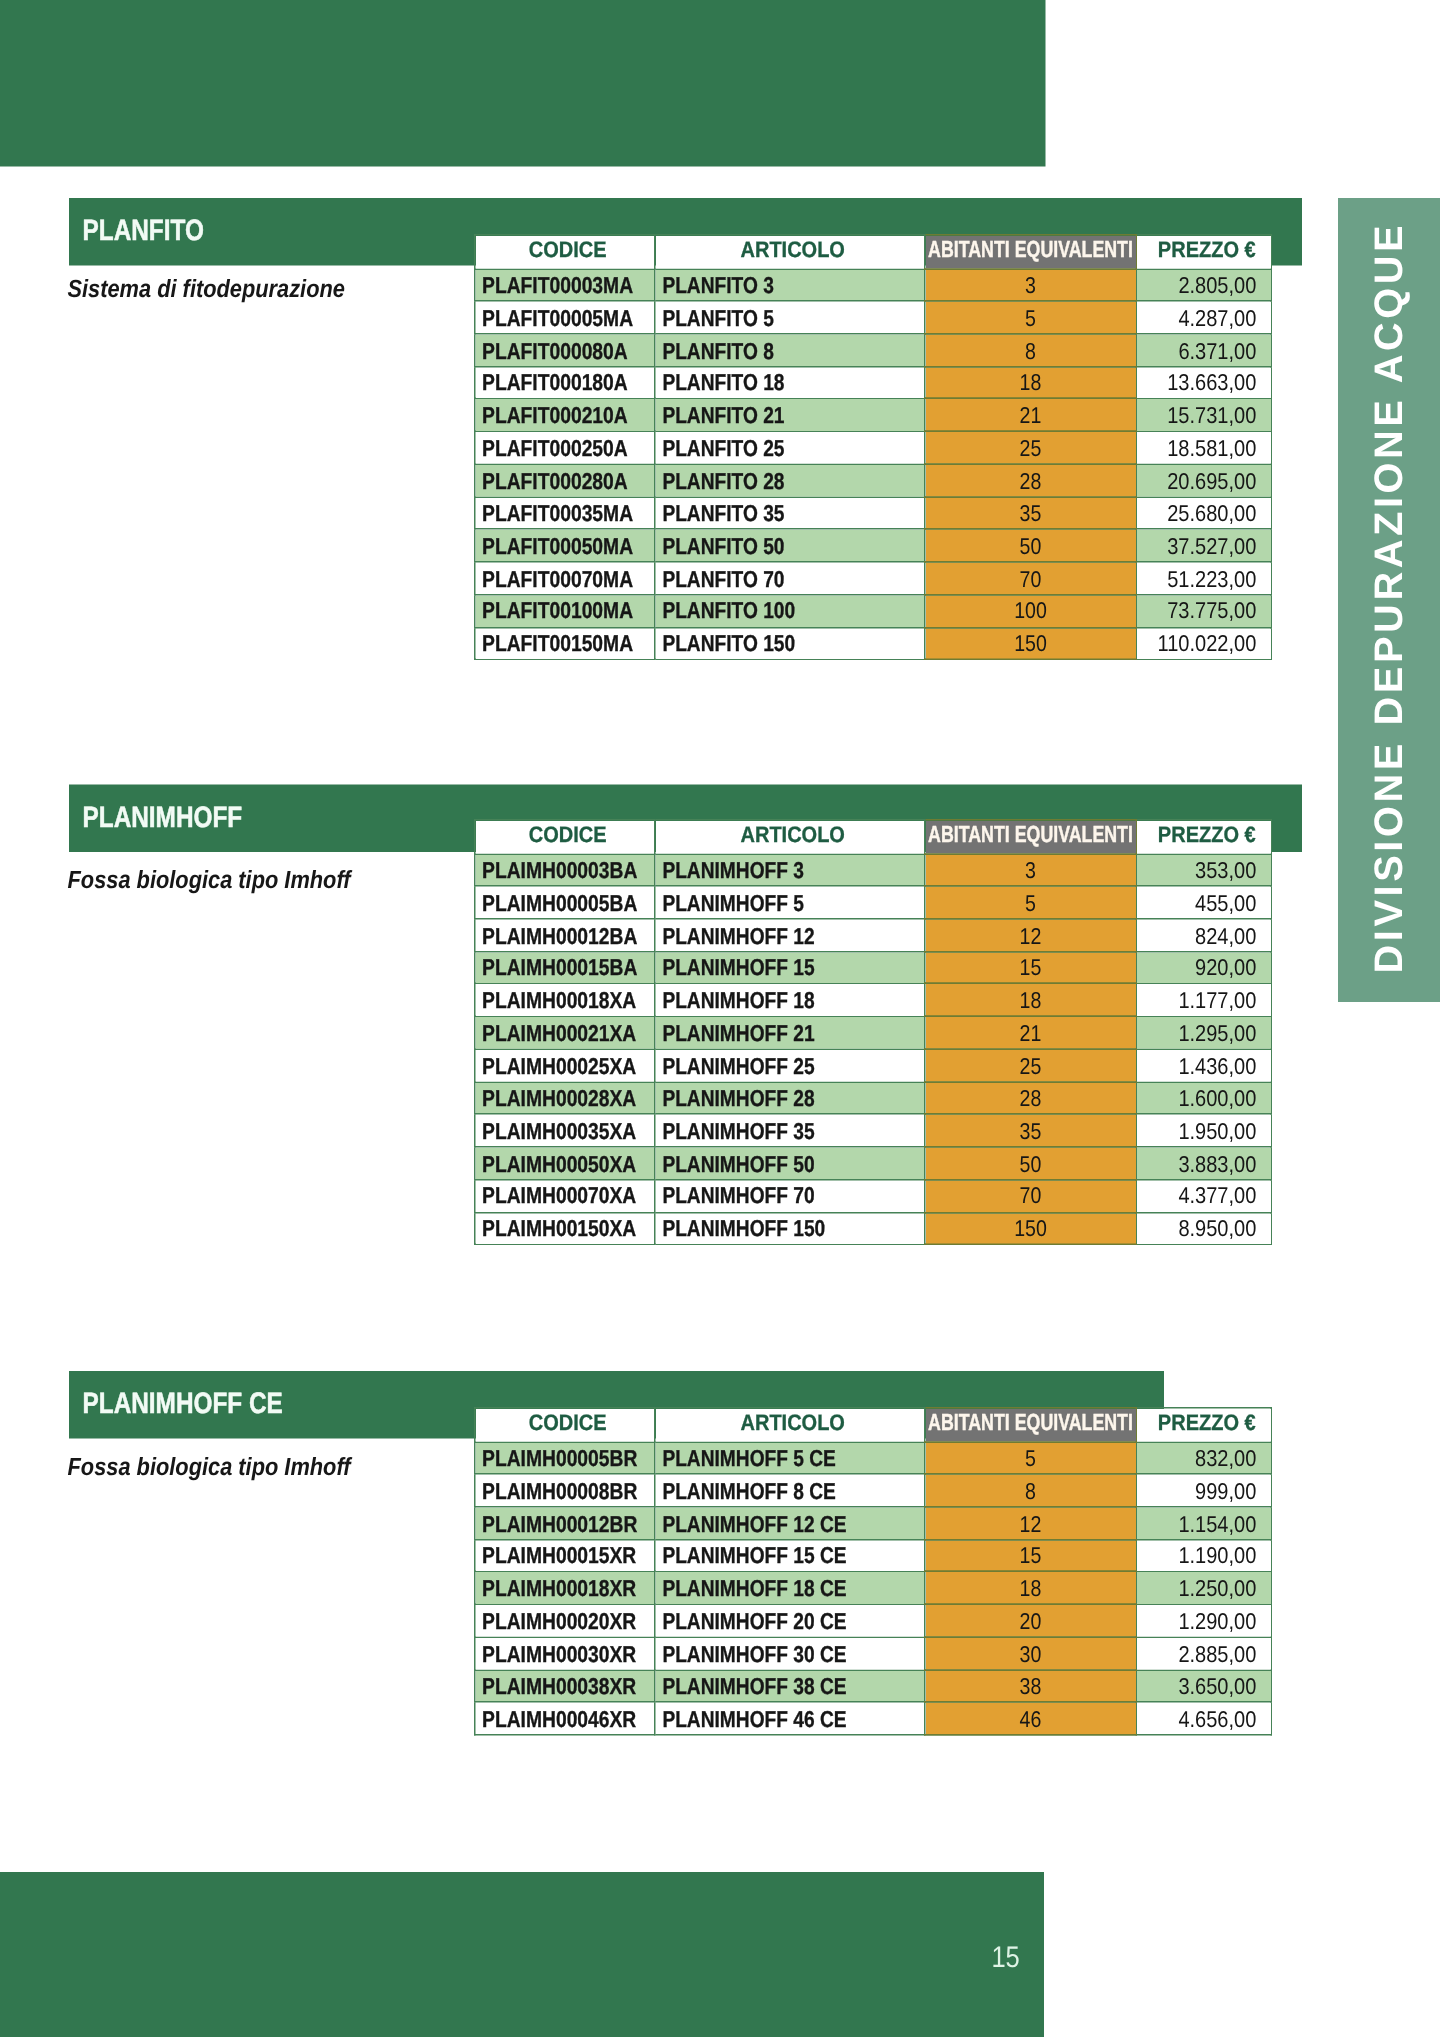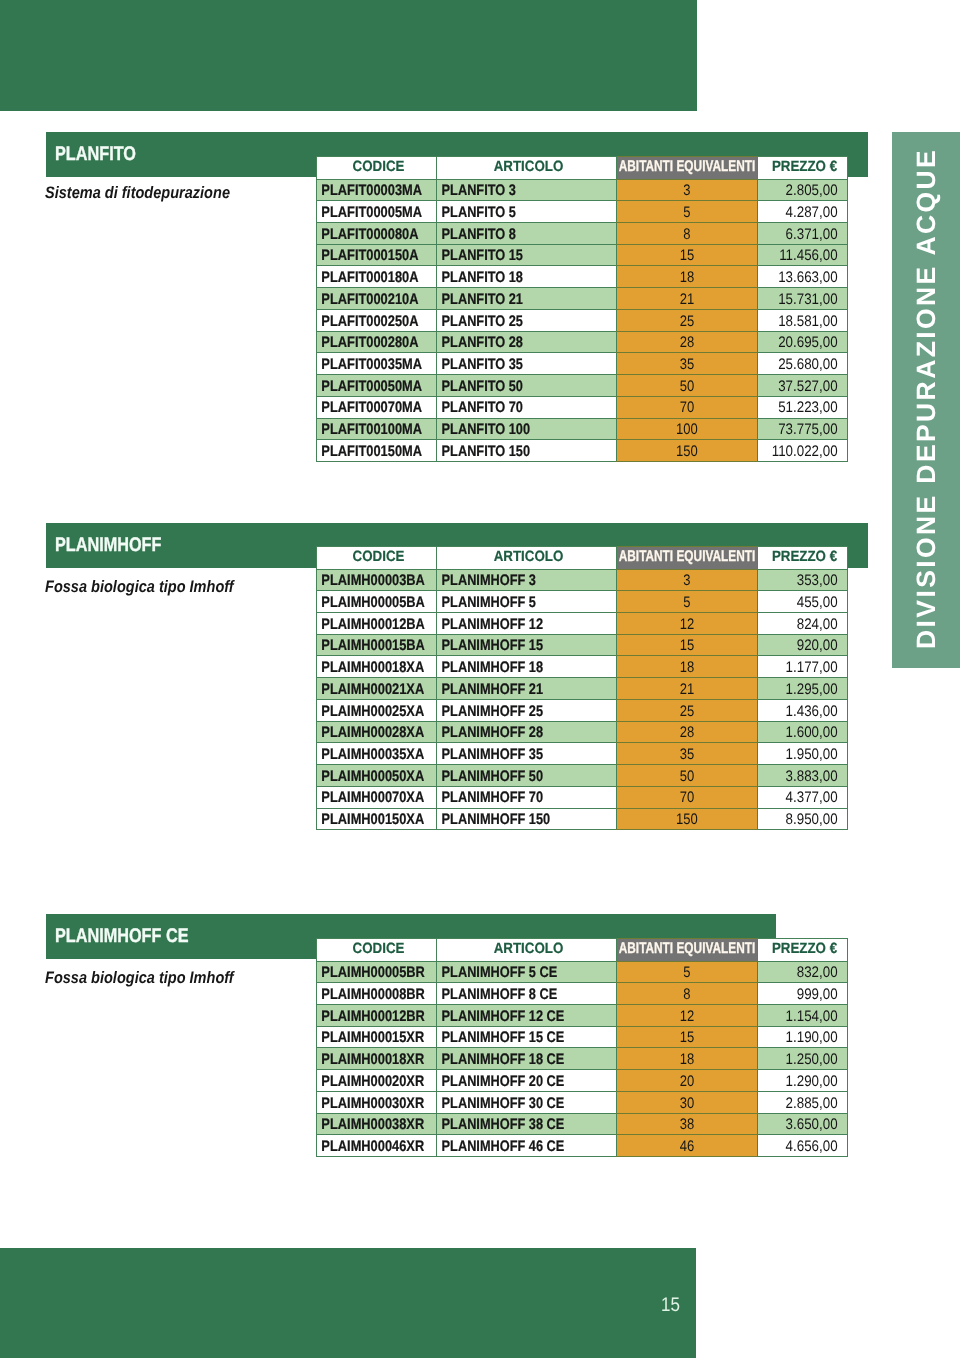--- a/index.html
+++ b/index.html
@@ -119,34 +119,20 @@
           <td class="c2">
             <i>PLANFITO 8</i>
           </td>
           <td class="c3">
             <i>8</i>
           </td>
           <td class="c4">
             <i>6.371,00</i>
           </td>
         </tr>
-      <tr class="alt">
-          <td class="c1">
-            <i>PLAFIT000150A</i>
-          </td>
-          <td class="c2">
-            <i>PLANFITO 15</i>
-          </td>
-          <td class="c3">
-            <i>15</i>
-          </td>
-          <td class="c4">
-            <i>11.456,00</i>
-          </td>
-        </tr>
       <tr class="norm">
           <td class="c1">
             <i>PLAFIT000180A</i>
           </td>
           <td class="c2">
             <i>PLANFITO 18</i>
           </td>
           <td class="c3">
             <i>18</i>
           </td>

